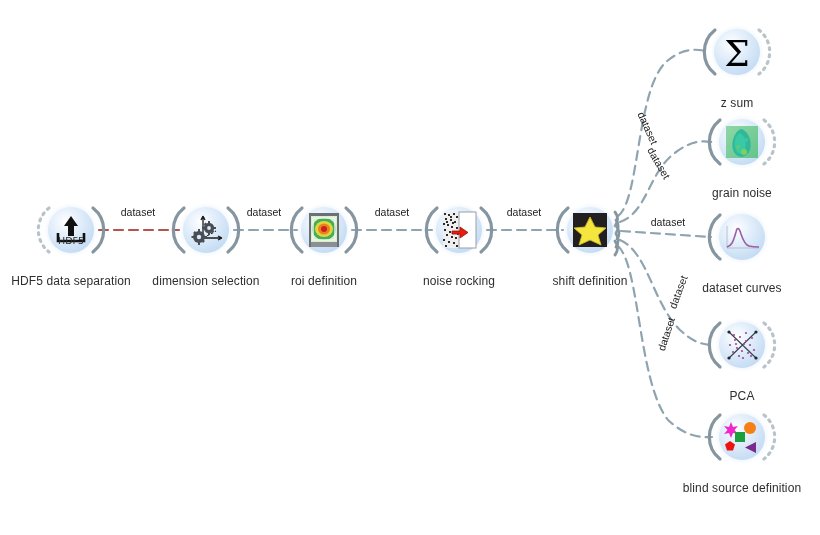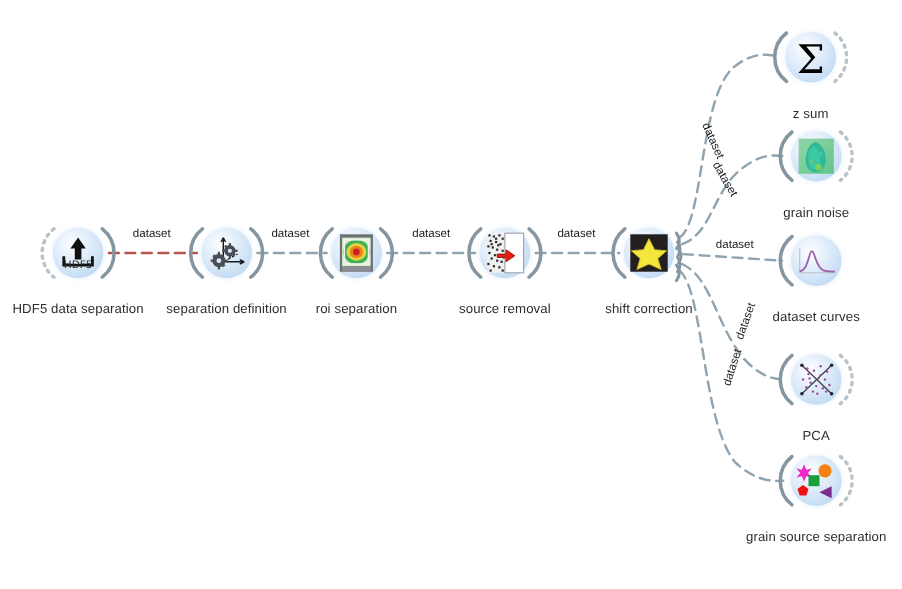--- a/index.html
+++ b/index.html
@@ -273,29 +273,29 @@
       <circle cx="750" cy="428" r="6" fill="#f58016"></circle>
       <rect x="735" y="432" width="10" height="10" fill="#1b9e3c"></rect>
       <path d="M 730 441 L 735 444.5 L 733 450.5 L 727 450.5 L 725 444.5 Z" fill="#ee1111"></path>
       <path d="M 756 442 L 745 447.5 L 756 453 Z" fill="#7b2a8e"></path>
     </g>
   </g>
 </svg>
 
 <div id="labels">
     <div class="node-label" style="position: absolute; left: 71px; top: 274px; transform: translateX(-50%); margin-top: 0px;">HDF5 data separation</div>
-    <div class="node-label" style="position: absolute; left: 206px; top: 274px; transform: translateX(-50%); margin-top: 0px;">separation definition</div>
-    <div class="node-label" style="position: absolute; left: 324px; top: 274px; transform: translateX(-50%); margin-top: 0px;">roi separation</div>
-    <div class="node-label" style="position: absolute; left: 459px; top: 274px; transform: translateX(-50%); margin-top: 0px;">source removal</div>
-    <div class="node-label" style="position: absolute; left: 590px; top: 274px; transform: translateX(-50%); margin-top: 0px;">shift correction</div>
+    <div class="node-label" style="position: absolute; left: 206px; top: 274px; transform: translateX(-50%); margin-top: 0px;">dimension selection</div>
+    <div class="node-label" style="position: absolute; left: 324px; top: 274px; transform: translateX(-50%); margin-top: 0px;">roi definition</div>
+    <div class="node-label" style="position: absolute; left: 459px; top: 274px; transform: translateX(-50%); margin-top: 0px;">noise rocking</div>
+    <div class="node-label" style="position: absolute; left: 590px; top: 274px; transform: translateX(-50%); margin-top: 0px;">shift definition</div>
     <div class="node-label" style="position: absolute; left: 737px; top: 96px; transform: translateX(-50%); margin-top: 0px;">z sum</div>
     <div class="node-label" style="position: absolute; left: 742px; top: 186px; transform: translateX(-50%); margin-top: 0px;">grain noise</div>
     <div class="node-label" style="position: absolute; left: 742px; top: 281px; transform: translateX(-50%); margin-top: 0px;">dataset curves</div>
     <div class="node-label" style="position: absolute; left: 742px; top: 389px; transform: translateX(-50%); margin-top: 0px;">PCA</div>
-    <div class="node-label" style="position: absolute; left: 742px; top: 481px; transform: translateX(-50%); margin-top: 0px;">grain source separation</div>
+    <div class="node-label" style="position: absolute; left: 742px; top: 481px; transform: translateX(-50%); margin-top: 0px;">blind source definition</div>
   </div>
 
 <div id="edgelabels">
     <div class="edge-label" style="left: 138px; top: 212px; transform: translate(-50%, -50%) rotate(0deg);">dataset</div>
     <div class="edge-label" style="left: 264px; top: 212px; transform: translate(-50%, -50%) rotate(0deg);">dataset</div>
     <div class="edge-label" style="left: 392px; top: 212px; transform: translate(-50%, -50%) rotate(0deg);">dataset</div>
     <div class="edge-label" style="left: 524px; top: 212px; transform: translate(-50%, -50%) rotate(0deg);">dataset</div>
     <div class="edge-label" style="left: 648px; top: 128px; transform: translate(-50%, -50%) rotate(66deg);">dataset</div>
     <div class="edge-label" style="left: 659px; top: 163px; transform: translate(-50%, -50%) rotate(60deg);">dataset</div>
     <div class="edge-label" style="left: 668px; top: 222px; transform: translate(-50%, -50%) rotate(0deg);">dataset</div>

